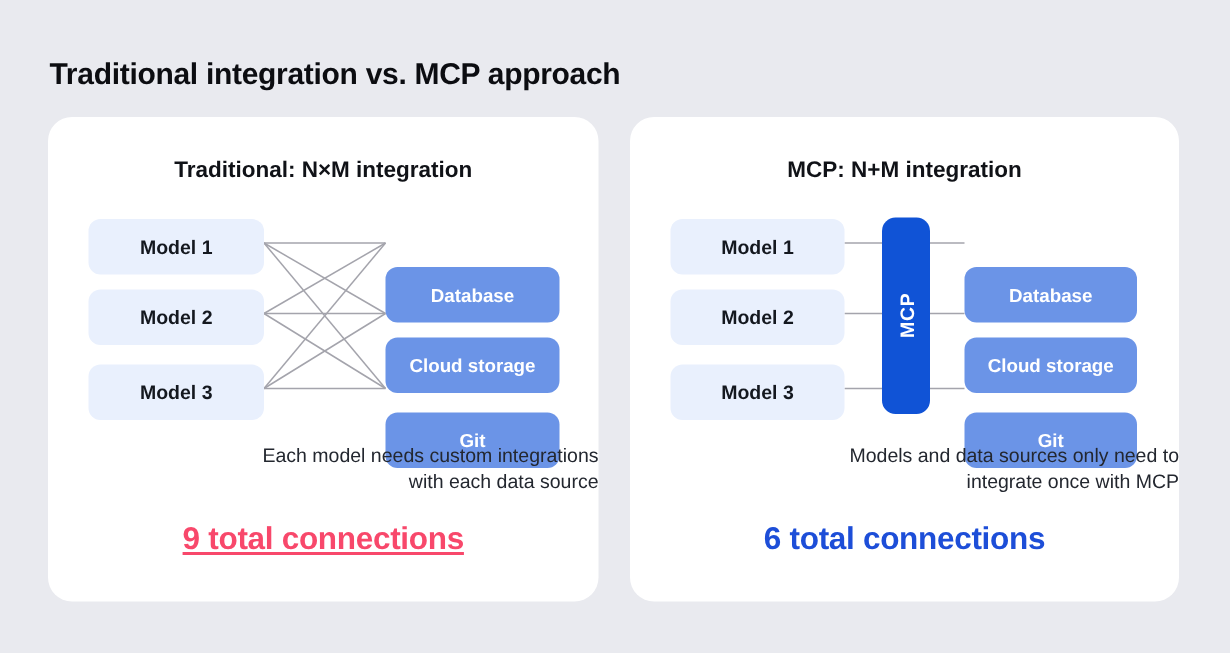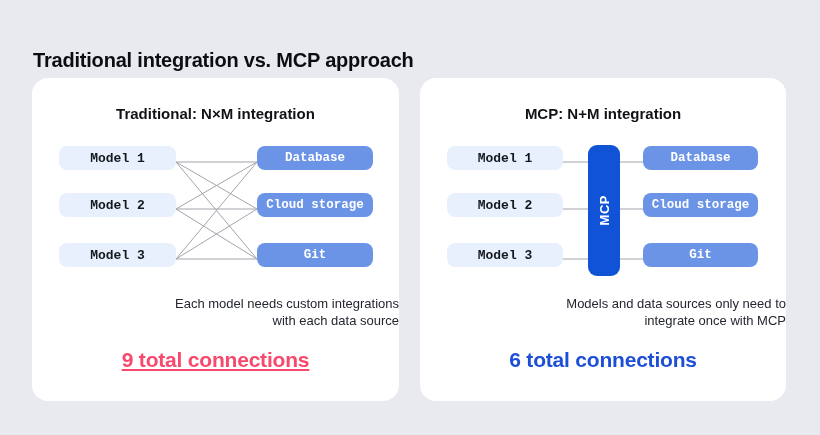--- a/index.html
+++ b/index.html
@@ -8,21 +8,21 @@
     position: relative;
     width: 820px;
     height: 435px;
     background: #e9eaef;
     font-family: "Liberation Sans", sans-serif;
     overflow: hidden;
   }
   .page-title {
     position: absolute;
     left: 33px;
-    top: 49px;
+    top: 39px;
     font-size: 20px;
     font-weight: 700;
     color: #0c0d11;
     letter-spacing: -0.2px;
   }
   .panel {
     position: absolute;
     top: 78px;
     height: 323px;
     background: #ffffff;
@@ -35,39 +35,39 @@
     top: 27px;
     left: 0; right: 0;
     text-align: center;
     font-size: 15px;
     font-weight: 700;
     color: #101217;
   }
   .lines { position: absolute; left: 0; top: 0; }
   .node {
     position: absolute;
-    height: 24px;
+    height: 37px;
     border-radius: 8px;
     display: flex;
     align-items: center;
     justify-content: center;
     white-space: nowrap;
-    font-family: Liberation Mono, monospace;
   }
   .model-node {
     background: #e9f0fd;
     color: #14181f;
     font-size: 13px;
     font-weight: 700;
   }
   .source-node {
     background: #6b94e7;
     color: #ffffff;
     font-size: 12.5px;
     font-weight: 600;
+    margin-top: 32px;
   }
   .r1 { top: 68px; }
   .r2 { top: 115px; text-align: right; }
   .r3 { top: 165px; }
   .t-model { left: 27px; width: 117px; }
   .t-source { left: 225px; width: 116px; }
   .m-model { left: 27px; width: 116px; }
   .m-source { left: 223px; width: 115px; }
   .mcp-bar {
     position: absolute;

